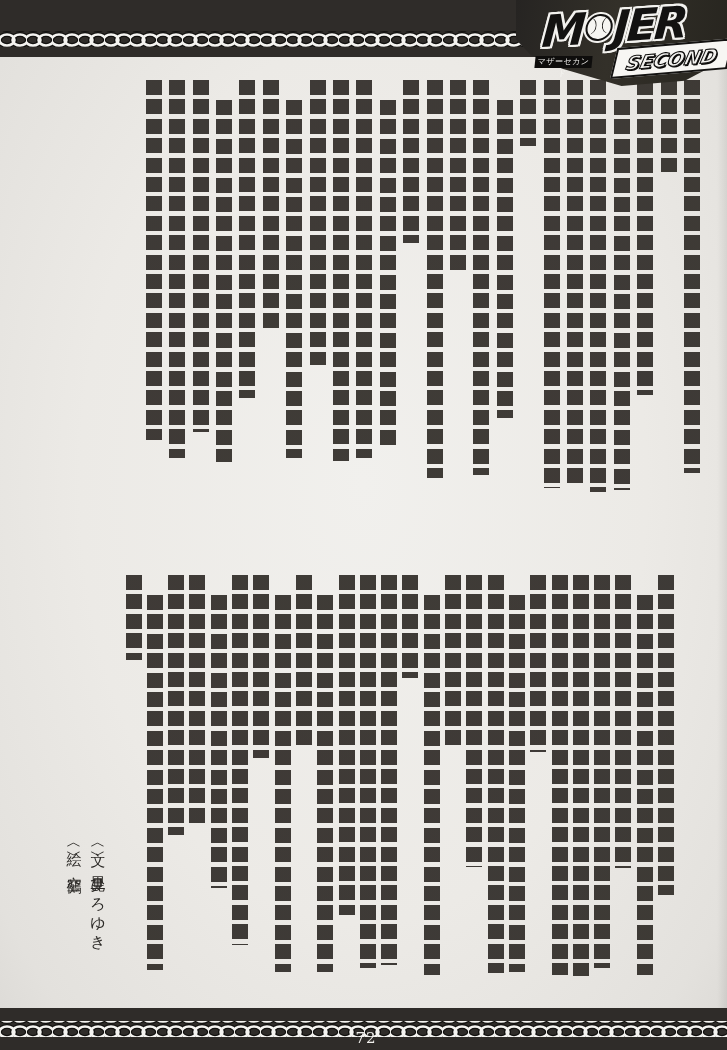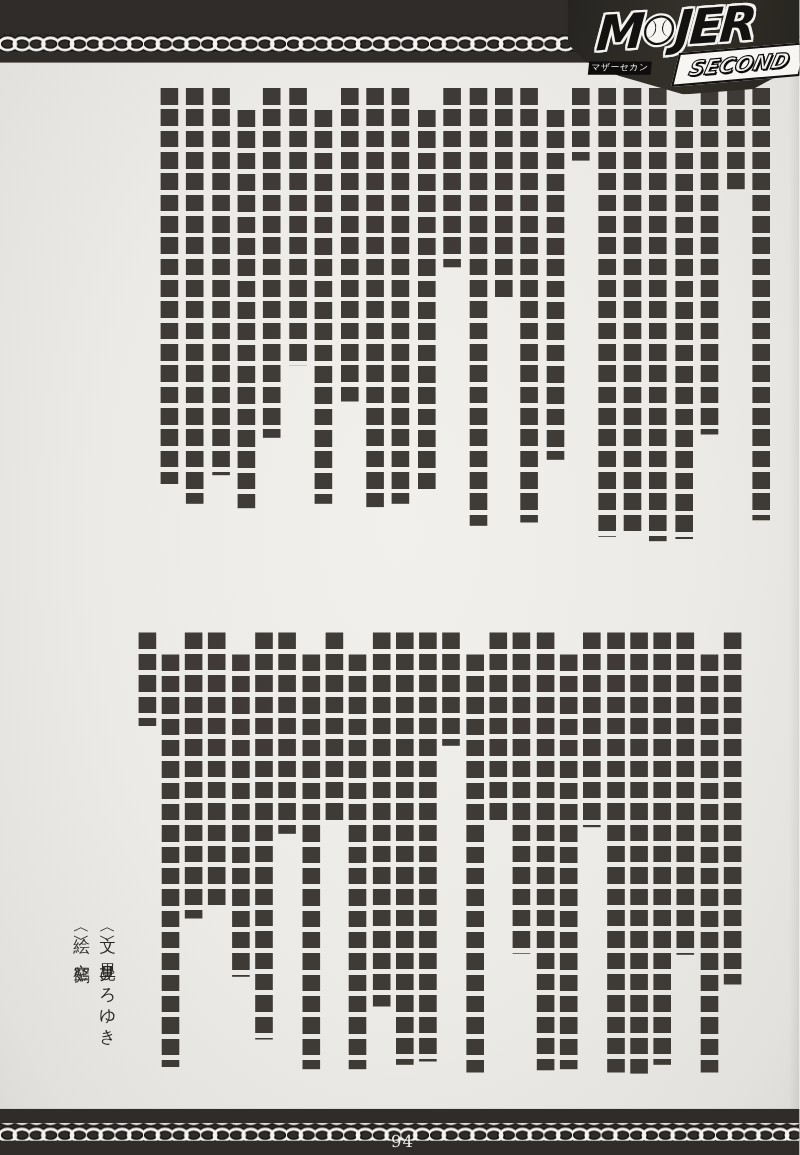--- a/index.html
+++ b/index.html
@@ -180,15 +180,15 @@
       <div class="tcol" style="left: 125.5px; top: 575px; height: 85px;"></div>
     </div>
 
   <div class="credits">
     <div class="credit-col credit-text">〈文〉 里見ひろゆき</div>
     <div class="credit-col credit-art">〈絵〉 空鵺</div>
   </div>
 
   <div class="gutter-shade"></div>
 
-  <div class="page-number">94</div>
+  <div class="page-number">72</div>
 
 </div>
 
 </body></html>

